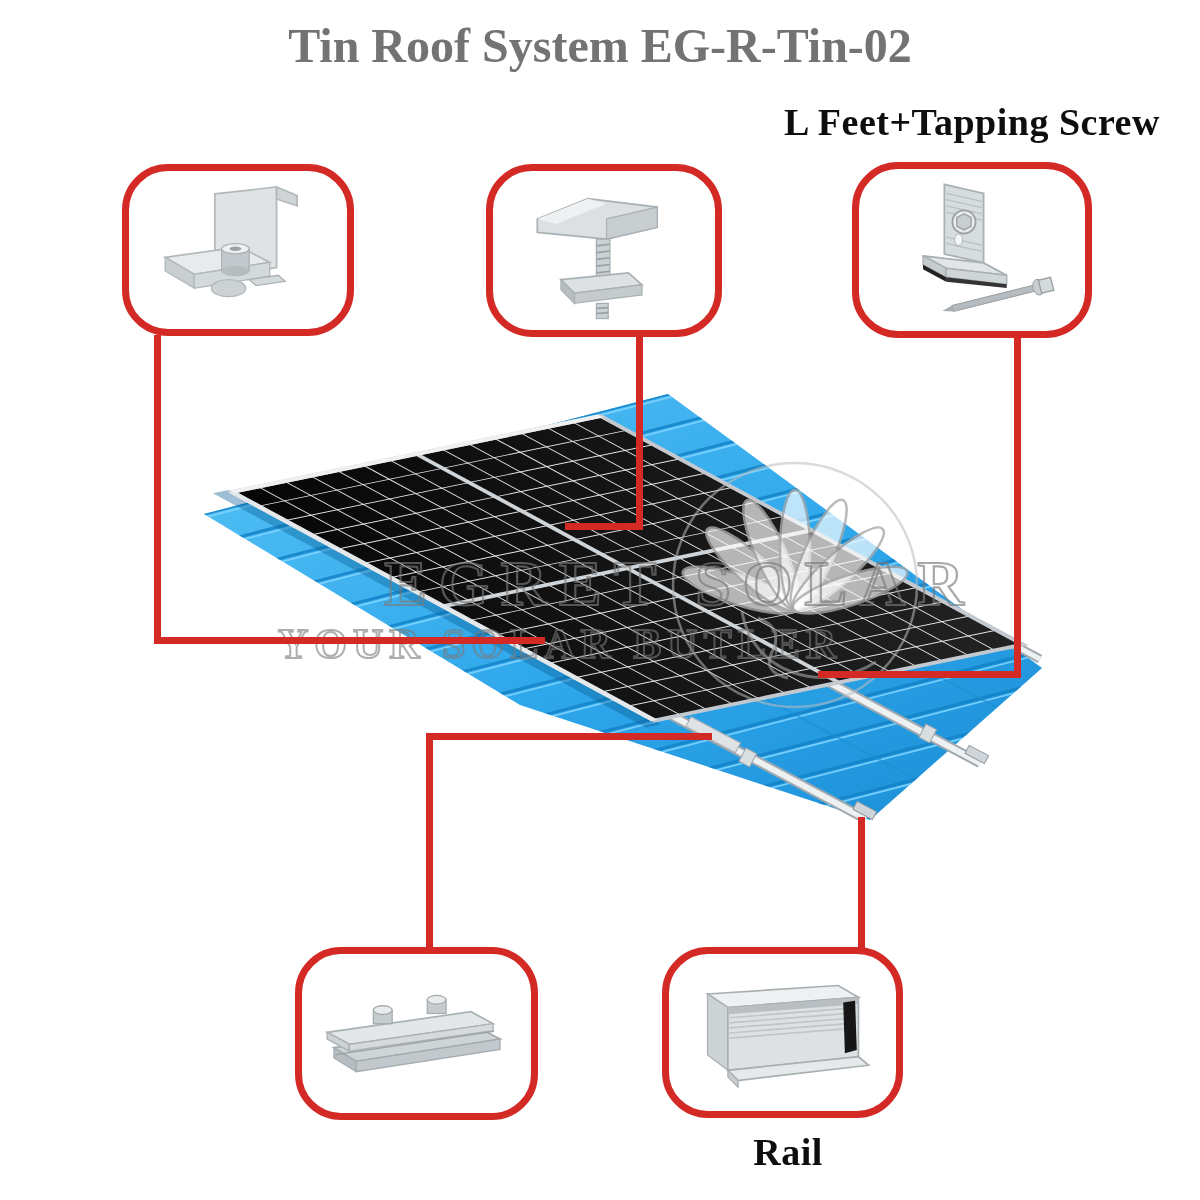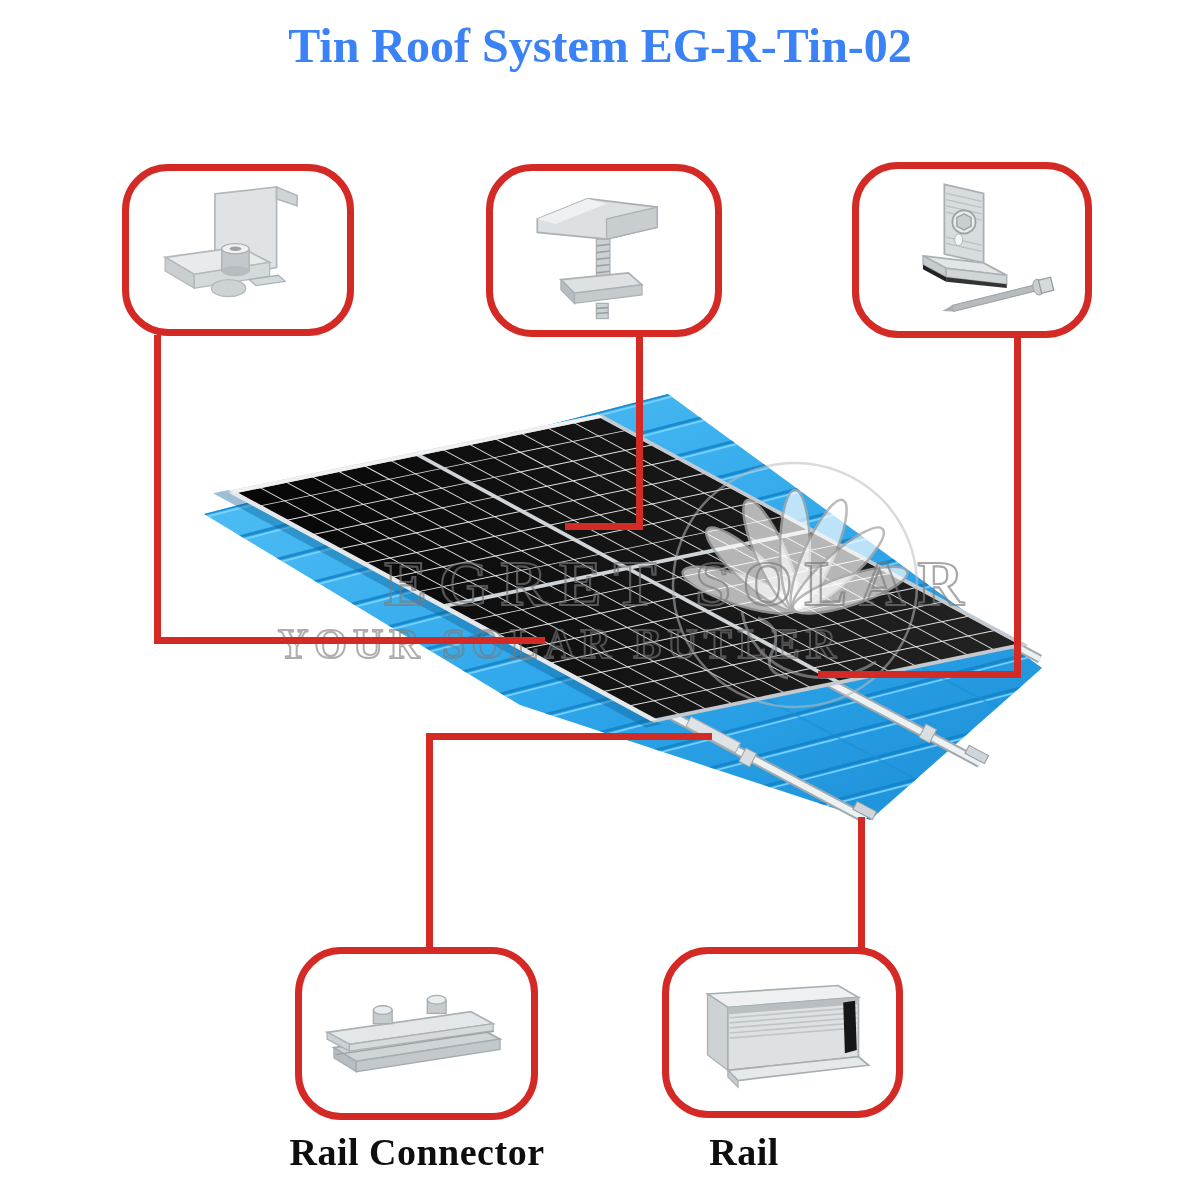--- a/index.html
+++ b/index.html
@@ -5,32 +5,32 @@
   html,body{margin:0;padding:0;background:#fff;}
   #canvas{position:relative;width:1200px;height:1200px;background:#fff;overflow:hidden;
           font-family:"Liberation Serif",serif;}
   #scene{position:absolute;left:0;top:0;z-index:1;}
   .rline{position:absolute;background:#d42a26;z-index:4;}
   .box{position:absolute;border:7px solid #d42a26;border-radius:46px;background:#fff;
        box-sizing:border-box;display:flex;align-items:center;justify-content:center;z-index:5;}
   .label{position:absolute;transform:translateX(-50%);font-weight:700;font-size:38px;
          color:#0e0e0e;white-space:nowrap;z-index:6;letter-spacing:.5px;}
   #title{position:absolute;left:600px;top:18px;transform:translateX(-50%);
-         font-weight:700;font-size:48px;color:#3b82f6;white-space:nowrap;z-index:6;}
+         font-weight:700;font-size:48px;color:#737373;white-space:nowrap;z-index:6;}
   .icon-svg{display:block;}
 </style>
 </head>
 <body>
 
 <div id="canvas">
 
   <div id="title">Tin Roof System EG-R-Tin-02</div>
 
-  <div class="label" style="left:417px;top:1130px;">Rail Connector</div>
-  <div class="label" style="left:744px;top:1130px;">Rail</div>
+  <div class="label" style="left:972px;top:100px;">L Feet+Tapping Screw</div>
+  <div class="label" style="left:788px;top:1130px;">Rail</div>
 
   <svg id="scene" width="1200" height="1200" viewBox="0 0 1200 1200">
     <defs>
       <linearGradient id="roofG" x1="0" y1="0" x2="1" y2="1">
         <stop offset="0" stop-color="#55c2f5"></stop>
         <stop offset="0.55" stop-color="#2fa7eb"></stop>
         <stop offset="1" stop-color="#1b8ed6"></stop>
       </linearGradient>
       <linearGradient id="panG" x1="0" y1="0" x2="1" y2="1">
         <stop offset="0" stop-color="#060606"></stop>

